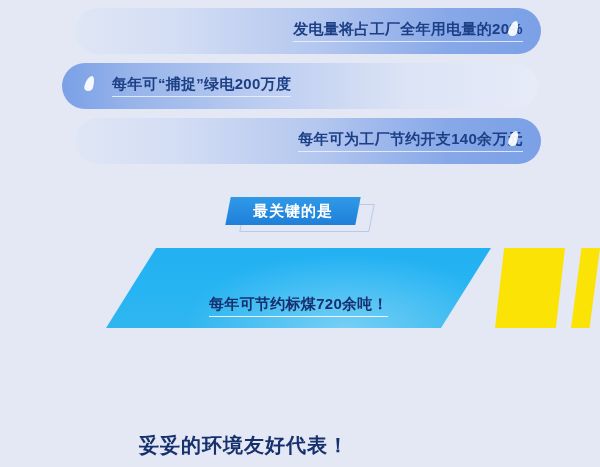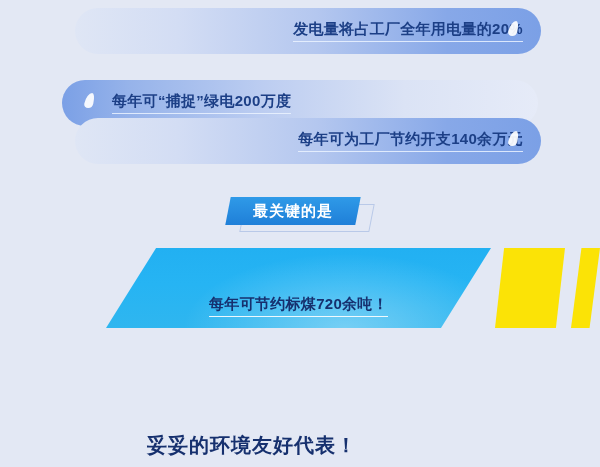--- a/index.html
+++ b/index.html
@@ -33,21 +33,21 @@
   .pill-1 {
     left: 75px;
     top: 8px;
     width: 466px;
     background: linear-gradient(90deg, #dfe6f5 0%, #d3ddf4 22%, #b4c7ef 52%, #87a8e8 80%, #7ba0e6 100%);
     justify-content: flex-end;
     padding-right: 18px;
   }
   .pill-2 {
     left: 62px;
-    top: 80px;
+    top: 63px;
     width: 476px;
     background: linear-gradient(90deg, #7ba0e6 0%, #96b3ea 14%, #bccdf1 42%, #dbe3f5 72%, #e6ebf8 100%);
     justify-content: flex-start;
     padding-left: 18px;
   }
   .pill-3 {
     left: 75px;
     top: 118px;
     width: 466px;
     background: linear-gradient(90deg, #dfe6f5 0%, #d3ddf4 22%, #b4c7ef 52%, #87a8e8 80%, #7ba0e6 100%);
@@ -181,21 +181,21 @@
     letter-spacing: 0.3px;
     padding-bottom: 4px;
     border-bottom: 1.5px solid rgba(255,255,255,0.9);
     line-height: 1.15;
     margin-top: 36px;
   }
 
   
   .footer {
     position: absolute;
-    left: 12px;
+    left: 4px;
     top: 432px;
     width: 480px;
     text-align: center;
   }
   .footer span {
     font-size: 20px;
     font-weight: bold;
     color: #16306e;
     letter-spacing: 1px;
   }

